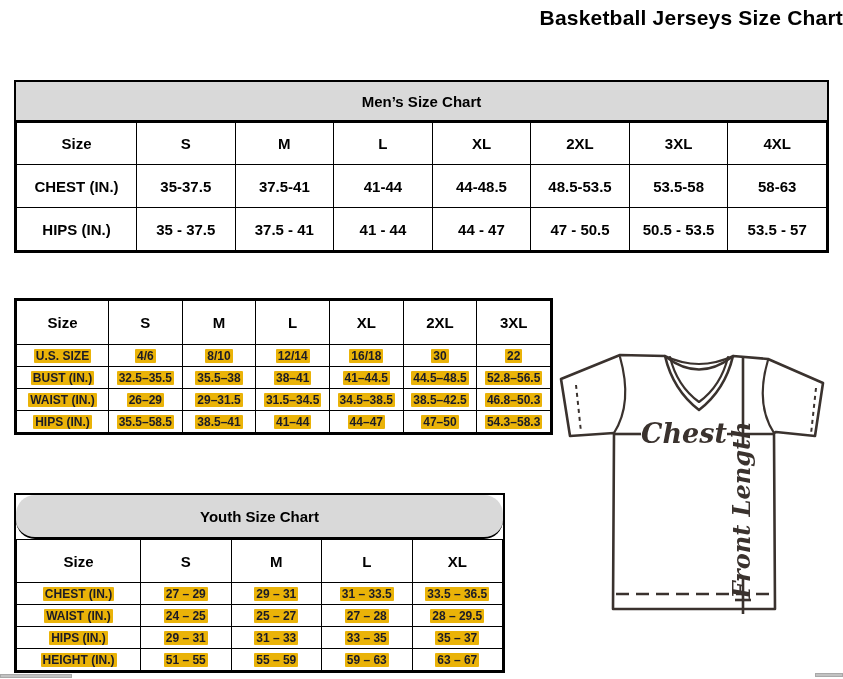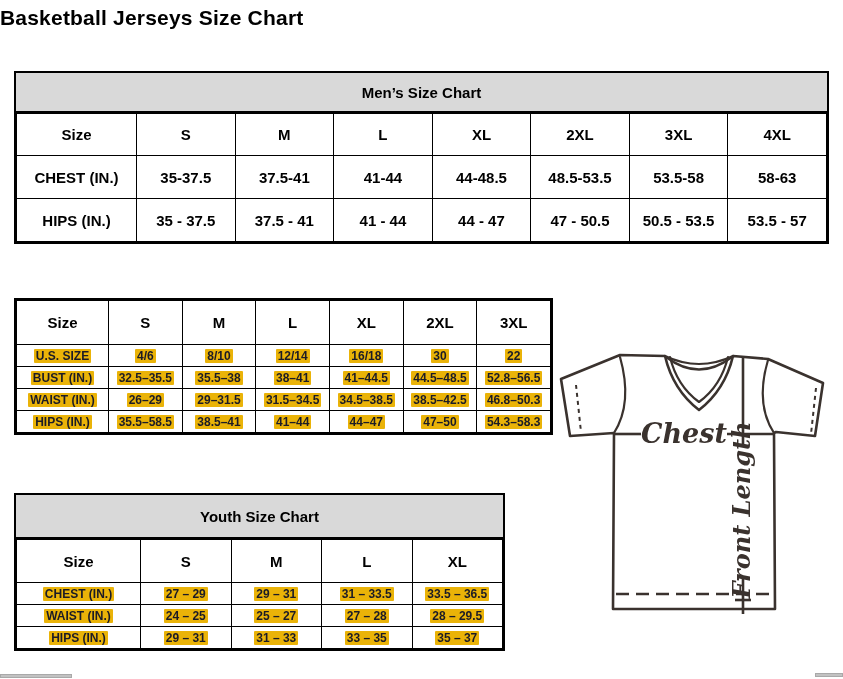--- a/index.html
+++ b/index.html
@@ -1,37 +1,37 @@
 <!DOCTYPE html>
 <html><head>
 <meta charset="utf-8">
 <style>
   html,body{margin:0;padding:0;}
   body{
     width:843px;height:679px;position:relative;background:#ffffff;
     font-family:"Liberation Sans",sans-serif;overflow:hidden;
   }
   .page-title{
-    position:absolute;top:6px;left:0;width:100%;text-align:left;
+    position:absolute;top:6px;left:0;width:100%;text-align:right;
     font-size:21px;font-weight:bold;color:#000;letter-spacing:.2px;
   }
   .table-wrap{
     position:absolute;box-sizing:border-box;border:2px solid #000;background:#fff;
   }
-  .wrap-mens{left:14px;top:71px;width:815px;}
+  .wrap-mens{left:14px;top:80px;width:815px;}
   .wrap-womens{left:14px;top:298px;width:539px;}
   .wrap-youth{left:14px;top:493px;width:491px;}
   .tbl-caption{
     background:#d9d9d9;border-bottom:2px solid #000;text-align:center;
     font-weight:bold;font-size:15px;color:#000;
     display:flex;align-items:center;justify-content:center;
   }
   .wrap-mens .tbl-caption{height:38px;}
   .wrap-womens .tbl-caption{height:38px;}
-  .wrap-youth .tbl-caption{height:42px;}
+  .wrap-youth .tbl-caption{height:42px;border-radius:19px;}
   table.size-table{
     border-collapse:collapse;width:100%;table-layout:fixed;
   }
   table.size-table th,table.size-table td{
     border:1px solid #000;text-align:center;vertical-align:middle;
     font-weight:bold;padding:0;
   }
   .tbl-mens thead tr{height:42px;}
   .tbl-mens tbody tr{height:43px;}
   .tbl-mens th,.tbl-mens td{font-size:15px;color:#000;}
@@ -186,20 +186,27 @@
           <td><span class="hl">27 – 28</span></td>
           <td><span class="hl">28 – 29.5</span></td>
         </tr>
         <tr>
           <th><span class="hl">HIPS (IN.)</span></th>
           <td><span class="hl">29 – 31</span></td>
           <td><span class="hl">31 – 33</span></td>
           <td><span class="hl">33 – 35</span></td>
           <td><span class="hl">35 – 37</span></td>
         </tr>
+        <tr>
+          <th><span class="hl">HEIGHT (IN.)</span></th>
+          <td><span class="hl">51 – 55</span></td>
+          <td><span class="hl">55 – 59</span></td>
+          <td><span class="hl">59 – 63</span></td>
+          <td><span class="hl">63 – 67</span></td>
+        </tr>
       </tbody>
     </table>
 </div>
 
 <div class="jersey-box">
   <svg width="290" height="280" viewBox="0 0 290 280">
     <g fill="none" stroke="#3a322e" stroke-width="2.6" stroke-linejoin="round" stroke-linecap="round">
 
       <path d="M 67,7 L 112,8
                Q 120,42 146,62 Q 172,42 180,8

